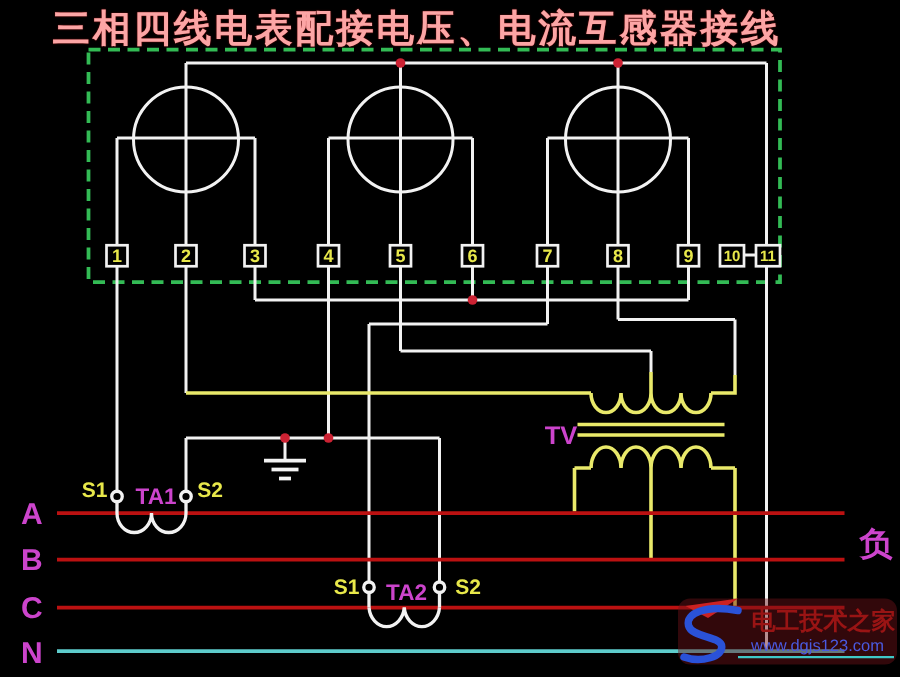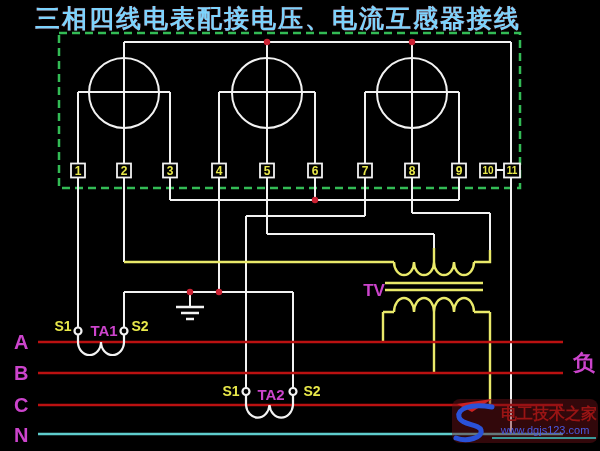--- a/index.html
+++ b/index.html
@@ -1,19 +1,19 @@
 <!DOCTYPE html>
 <html><head>
 <meta charset="utf-8">
 <style>
   html,body{margin:0;padding:0;background:#000;}
   .stage{position:relative;width:600px;height:451px;background:#000;overflow:hidden;
          font-family:"Liberation Sans", sans-serif;}
   .title{position:absolute;top:2px;left:0;width:556px;text-align:center;
-         color:#7dd3fc;font-size:25px;font-weight:bold;letter-spacing:2px;
+         color:#fca5a5;font-size:25px;font-weight:bold;letter-spacing:2px;
          font-family:"Liberation Sans", sans-serif; text-shadow:0 0 1px #991111;}
   svg{position:absolute;left:0;top:0;}
   text{font-family:"Liberation Sans", sans-serif;}
   .wm-bg{fill:rgba(110,18,24,0.45);}
 </style>
 </head>
 <body>
 
 <div class="stage">
   <div class="title">三相四线电表配接电压、电流互感器接线</div>

